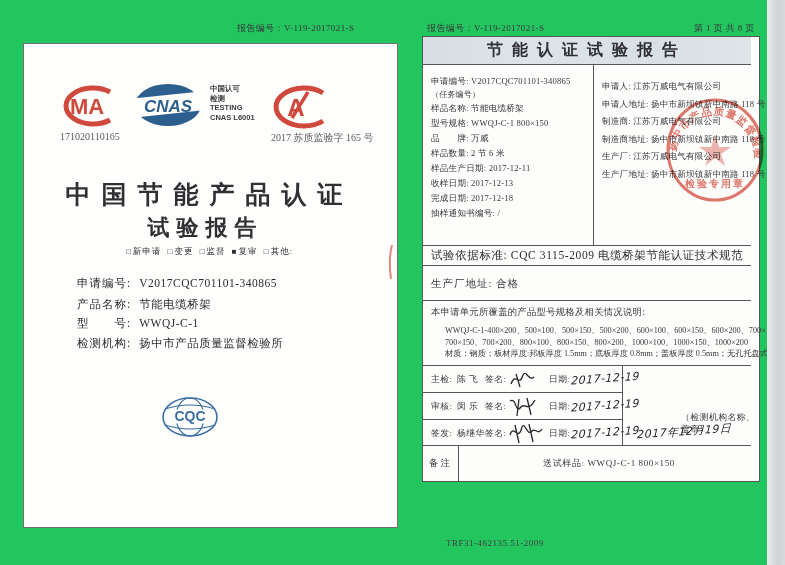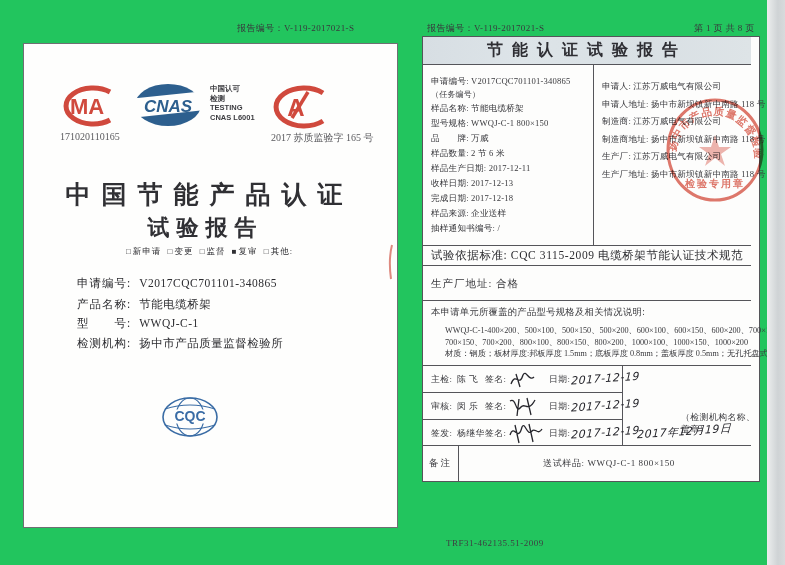--- a/index.html
+++ b/index.html
@@ -136,21 +136,20 @@
       <div class="cell-l">
         <div>申请编号: V2017CQC701101-340865</div>
         <div style="font-size:8px;line-height:12px;">（任务编号）</div>
         <div>样品名称: 节能电缆桥架</div>
         <div>型号规格: WWQJ-C-1  800×150</div>
         <div>品　　牌: 万威</div>
         <div>样品数量: 2 节 6 米</div>
         <div>样品生产日期: 2017-12-11</div>
         <div>收样日期: 2017-12-13</div>
         <div>完成日期: 2017-12-18</div>
-        <div>样品来源: 企业送样</div>
         <div>抽样通知书编号: /</div>
       </div>
       <div class="cell-r">
         <div>申请人: 江苏万威电气有限公司</div>
         <div>申请人地址: 扬中市新坝镇新中南路 118 号</div>
         <div>制造商: 江苏万威电气有限公司</div>
         <div>制造商地址: 扬中市新坝镇新中南路 118 号</div>
         <div>生产厂: 江苏万威电气有限公司</div>
         <div>生产厂地址: 扬中市新坝镇新中南路 118 号</div>
       </div>

